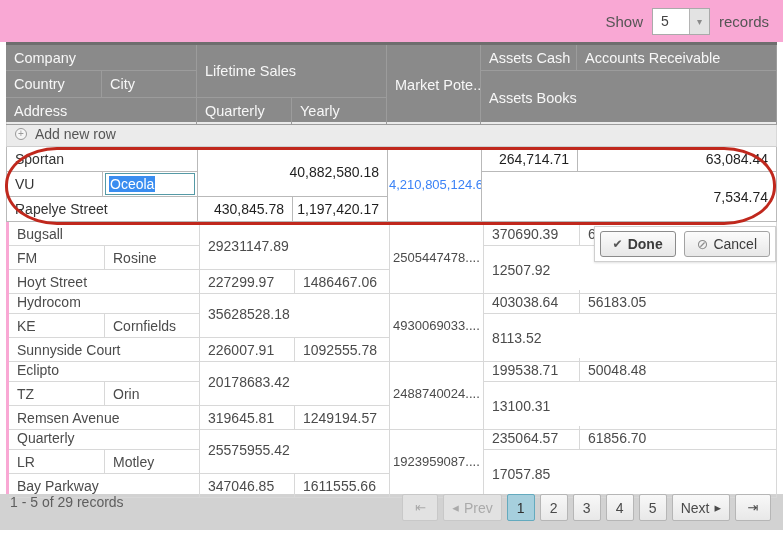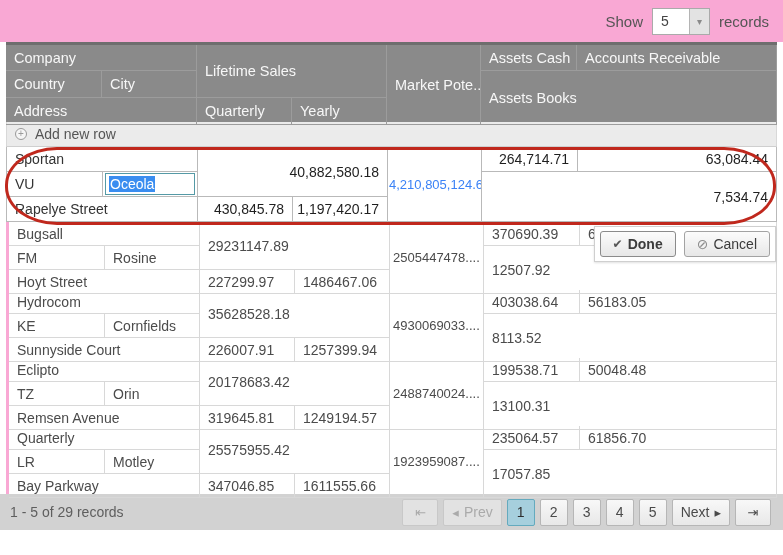--- a/index.html
+++ b/index.html
@@ -63,21 +63,21 @@
   .popup { position:absolute; right:7px; top:226px; background:#fff; border:1px solid #cfcfcf;
            box-shadow:0 1px 2px rgba(0,0,0,.12); padding:4px 5px; display:flex; gap:8px; z-index:6; }
   .btn { display:flex; align-items:center; justify-content:center; gap:5px; height:26px;
          border:1px solid #a3a3a3; border-radius:3px; background:linear-gradient(#fcfcfc,#e7e7e7);
          font-size:14px; color:#3c3c3c; padding:0 12px; cursor:pointer; }
   .btn-done { font-weight:bold; border-color:#8b8b8b; }
   .btn-done .bicon { font-size:12px; color:#555; }
   .btn-cancel .bicon { color:#8d8d8d; font-size:14px; }
 
   
-  .footer { height:36px; background:#d2d2d2; display:flex; align-items:center; padding:0 10px; margin-top:0; }
+  .footer { height:36px; background:#d2d2d2; display:flex; align-items:flex-start; padding:0 10px; margin-top:0; }
   .summary { font-size:14px; color:#5e5e5e; }
   .pager { margin-left:auto; display:flex; align-items:center; gap:5px; padding-right:2px; }
   .pbtn { height:27px; min-width:28px; display:flex; align-items:center; justify-content:center; gap:5px;
           border:1px solid #b6b6b6; border-radius:2px; background:linear-gradient(#f8f8f8,#e8e8e8);
           color:#4a4a4a; font-size:14px; cursor:pointer; padding:0 8px; }
   .pbtn.nav { min-width:36px; }
   .pbtn.disabled { background:#e2e2e2; border-color:#c8c8c8; color:#aaaaaa; cursor:default; }
   .pbtn.active { background:#a6cfdd; border-color:#64aabe; color:#2e2e2e; }
   .picon { font-size:13px; }
 </style>
@@ -146,21 +146,21 @@
     <div class="cell c-books">12507.92</div>
   </div>
 
   <div class="gridw ggrid record">
     <div class="cell c-company">Hydrocom</div>
     <div class="cell c-country">KE</div>
     <div class="cell c-city">Cornfields</div>
     <div class="cell c-address">Sunnyside Court</div>
     <div class="cell c-lifetime">35628528.18</div>
     <div class="cell c-quarterly">226007.91</div>
-    <div class="cell c-yearly">1257399.94</div>
+    <div class="cell c-yearly">1092555.78</div>
     <div class="cell c-market mkt">4930069033....</div>
     <div class="cell c-cash">403038.64</div>
     <div class="cell c-ar">56183.05</div>
     <div class="cell c-books">8113.52</div>
   </div>
 
   <div class="gridw ggrid record">
     <div class="cell c-company">Eclipto</div>
     <div class="cell c-country">TZ</div>
     <div class="cell c-city">Orin</div>

